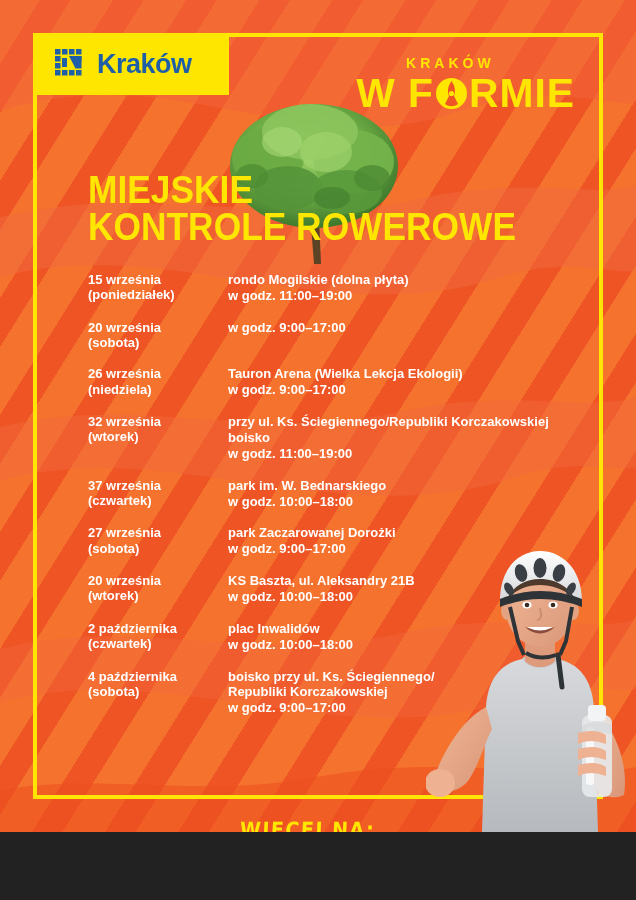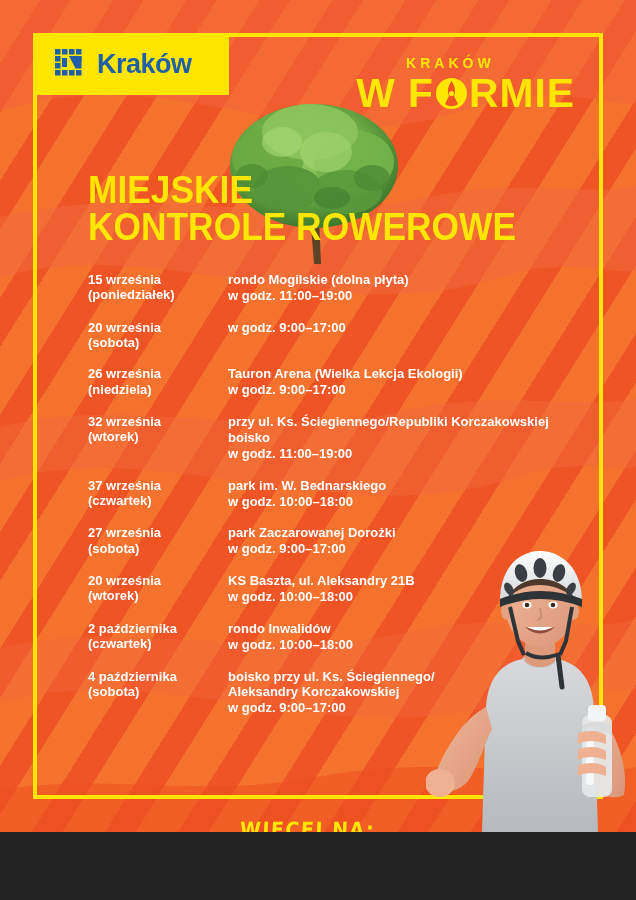--- a/index.html
+++ b/index.html
@@ -318,29 +318,29 @@
       <div class="row">
         <div class="date"><span>20 września</span><br><span>(wtorek)</span></div>
         <div class="place">
           <span class="ln">KS Baszta, ul. Aleksandry 21B</span>
           <span class="ln">w godz. 10:00–18:00</span>
         </div>
       </div>
       <div class="row">
         <div class="date"><span>2 października</span><br><span>(czwartek)</span></div>
         <div class="place">
-          <span class="ln">rondo Inwalidów</span>
+          <span class="ln">plac Inwalidów</span>
           <span class="ln">w godz. 10:00–18:00</span>
         </div>
       </div>
       <div class="row">
         <div class="date"><span>4 października</span><br><span>(sobota)</span></div>
         <div class="place">
           <span class="ln">boisko przy ul. Ks. Ściegiennego/</span>
-          <span class="ln">Aleksandry Korczakowskiej</span>
+          <span class="ln">Republiki Korczakowskiej</span>
           <span class="ln">w godz. 9:00–17:00</span>
         </div>
       </div>
     </div>
 
   <div class="footer-more">WIĘCEJ NA:</div>
   <div class="dash dash-left"></div>
   <div class="dash dash-right"></div>
   <div class="footer-url">
     <span class="url">WFORMIE.KRAKOW.PL</span>

